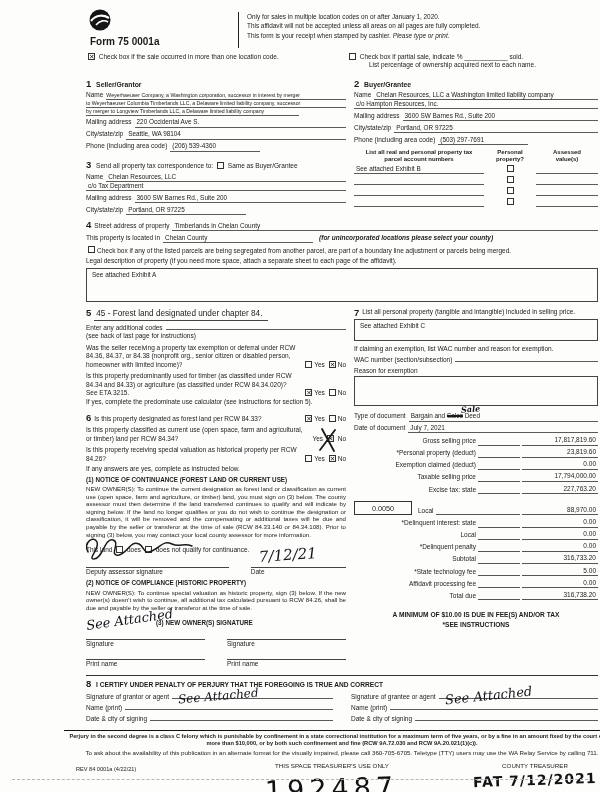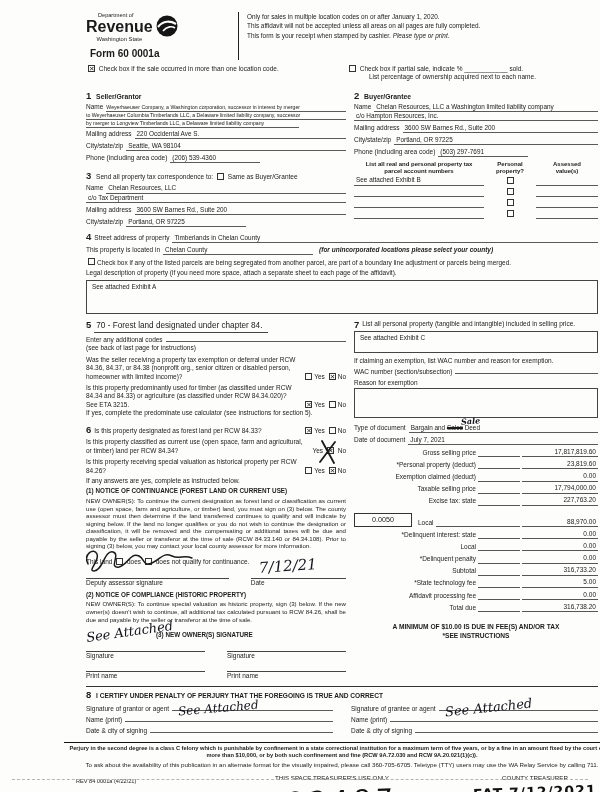--- a/index.html
+++ b/index.html
@@ -110,32 +110,27 @@
 </style>
 </head>
 <body>
 
 <div class="page">
   <div class="content">
 
     <div class="hdr">
       <div class="hdr-left">
         <div class="logo-row">
-          <div class="logo-txt">
-            <div class="dept">Department of</div>
-            <div class="rev">Revenue</div>
-            <div class="wa">Washington State</div>
-          </div>
           <svg class="logo-mark" width="24" height="24" viewBox="0 0 24 24">
             <circle cx="12" cy="12" r="10.5" fill="#151515"></circle>
             <path d="M3 13 C8 6 16 7 21 10" stroke="#fdfdfc" stroke-width="2.2" fill="none"></path>
             <path d="M8 17 C12 12 17 12 20 14" stroke="#fdfdfc" stroke-width="1.6" fill="none"></path>
           </svg>
         </div>
-        <div class="form-no">Form 60 0001a</div>
+        <div class="form-no">Form 75 0001a</div>
       </div>
       <div class="hdr-div"></div>
       <div class="hdr-main">
         <div class="note">Only for sales in multiple location codes on or after January 1, 2020.</div>
         <div class="note">This affidavit will not be accepted unless all areas on all pages are fully completed.</div>
         <div class="note">
           <span>This form is your receipt when stamped by cashier. </span><span class="it">Please type or print.</span>
         </div>
       </div>
     </div>
@@ -284,21 +279,21 @@
         <span class="val">See attached Exhibit A</span>
       </div>
     </div>
 
     <div class="cols">
       <div class="colL">
 
         <div class="sec" style="margin-top:2px;">
           <div class="row" style="margin-top:0; align-items:baseline;">
             <span class="sec-num">5</span>
-            <span class="code">70 - Forest land designated under chapter 84.</span>
+            <span class="code">45 - Forest land designated under chapter 84.</span>
           </div>
           <div class="row">
             <span class="lbl">Enter any additional codes</span>
             <span class="fill grow"></span>
           </div>
           <div>(see back of last page for instructions)</div>
           <div class="q">
             <span class="qtext">Was the seller receiving a property tax exemption or deferral under RCW 84.36, 84.37, or 84.38 (nonprofit org., senior citizen or disabled person, homeowner with limited income)?</span>
             <span class="yn">
               <span class="cb"></span><span>Yes</span>

